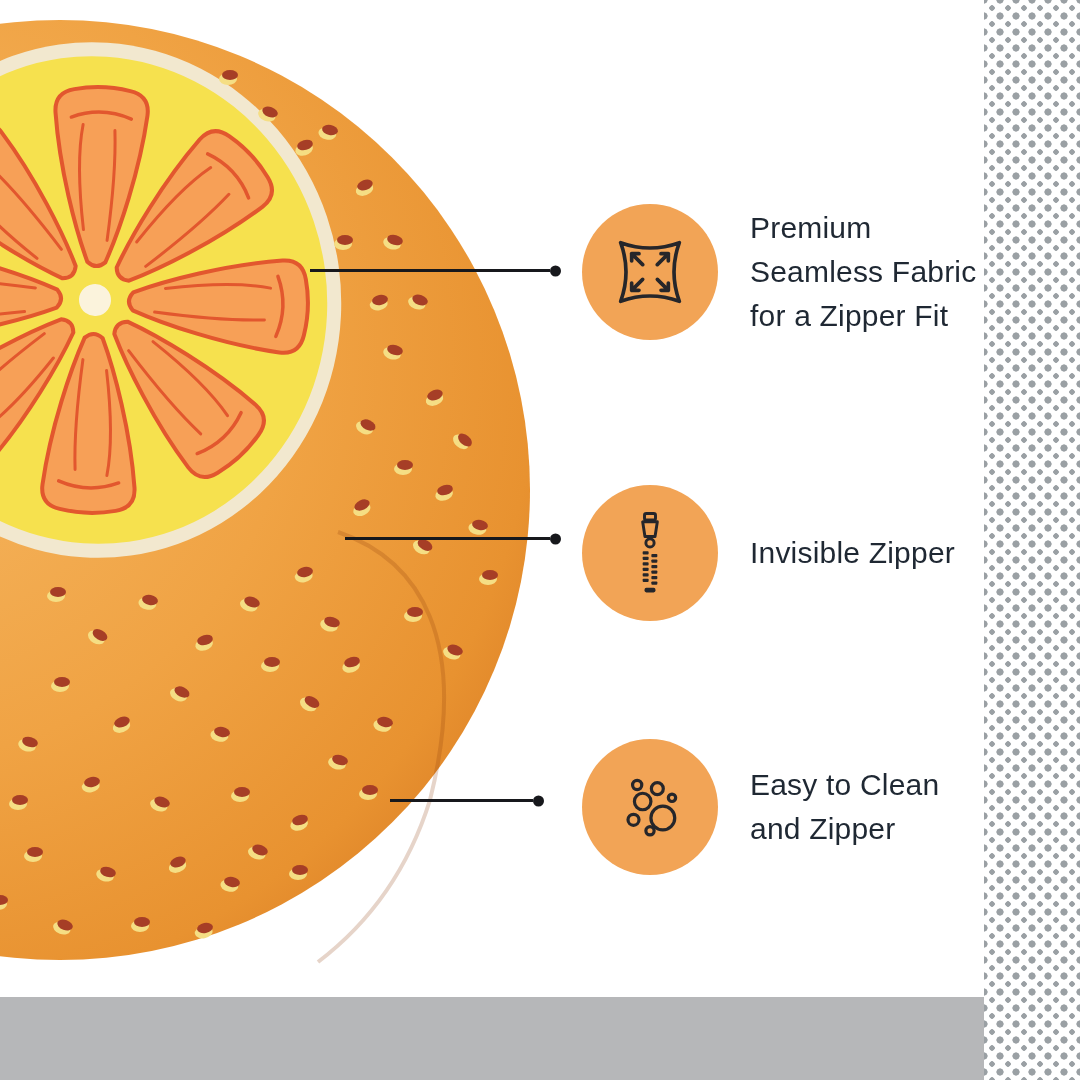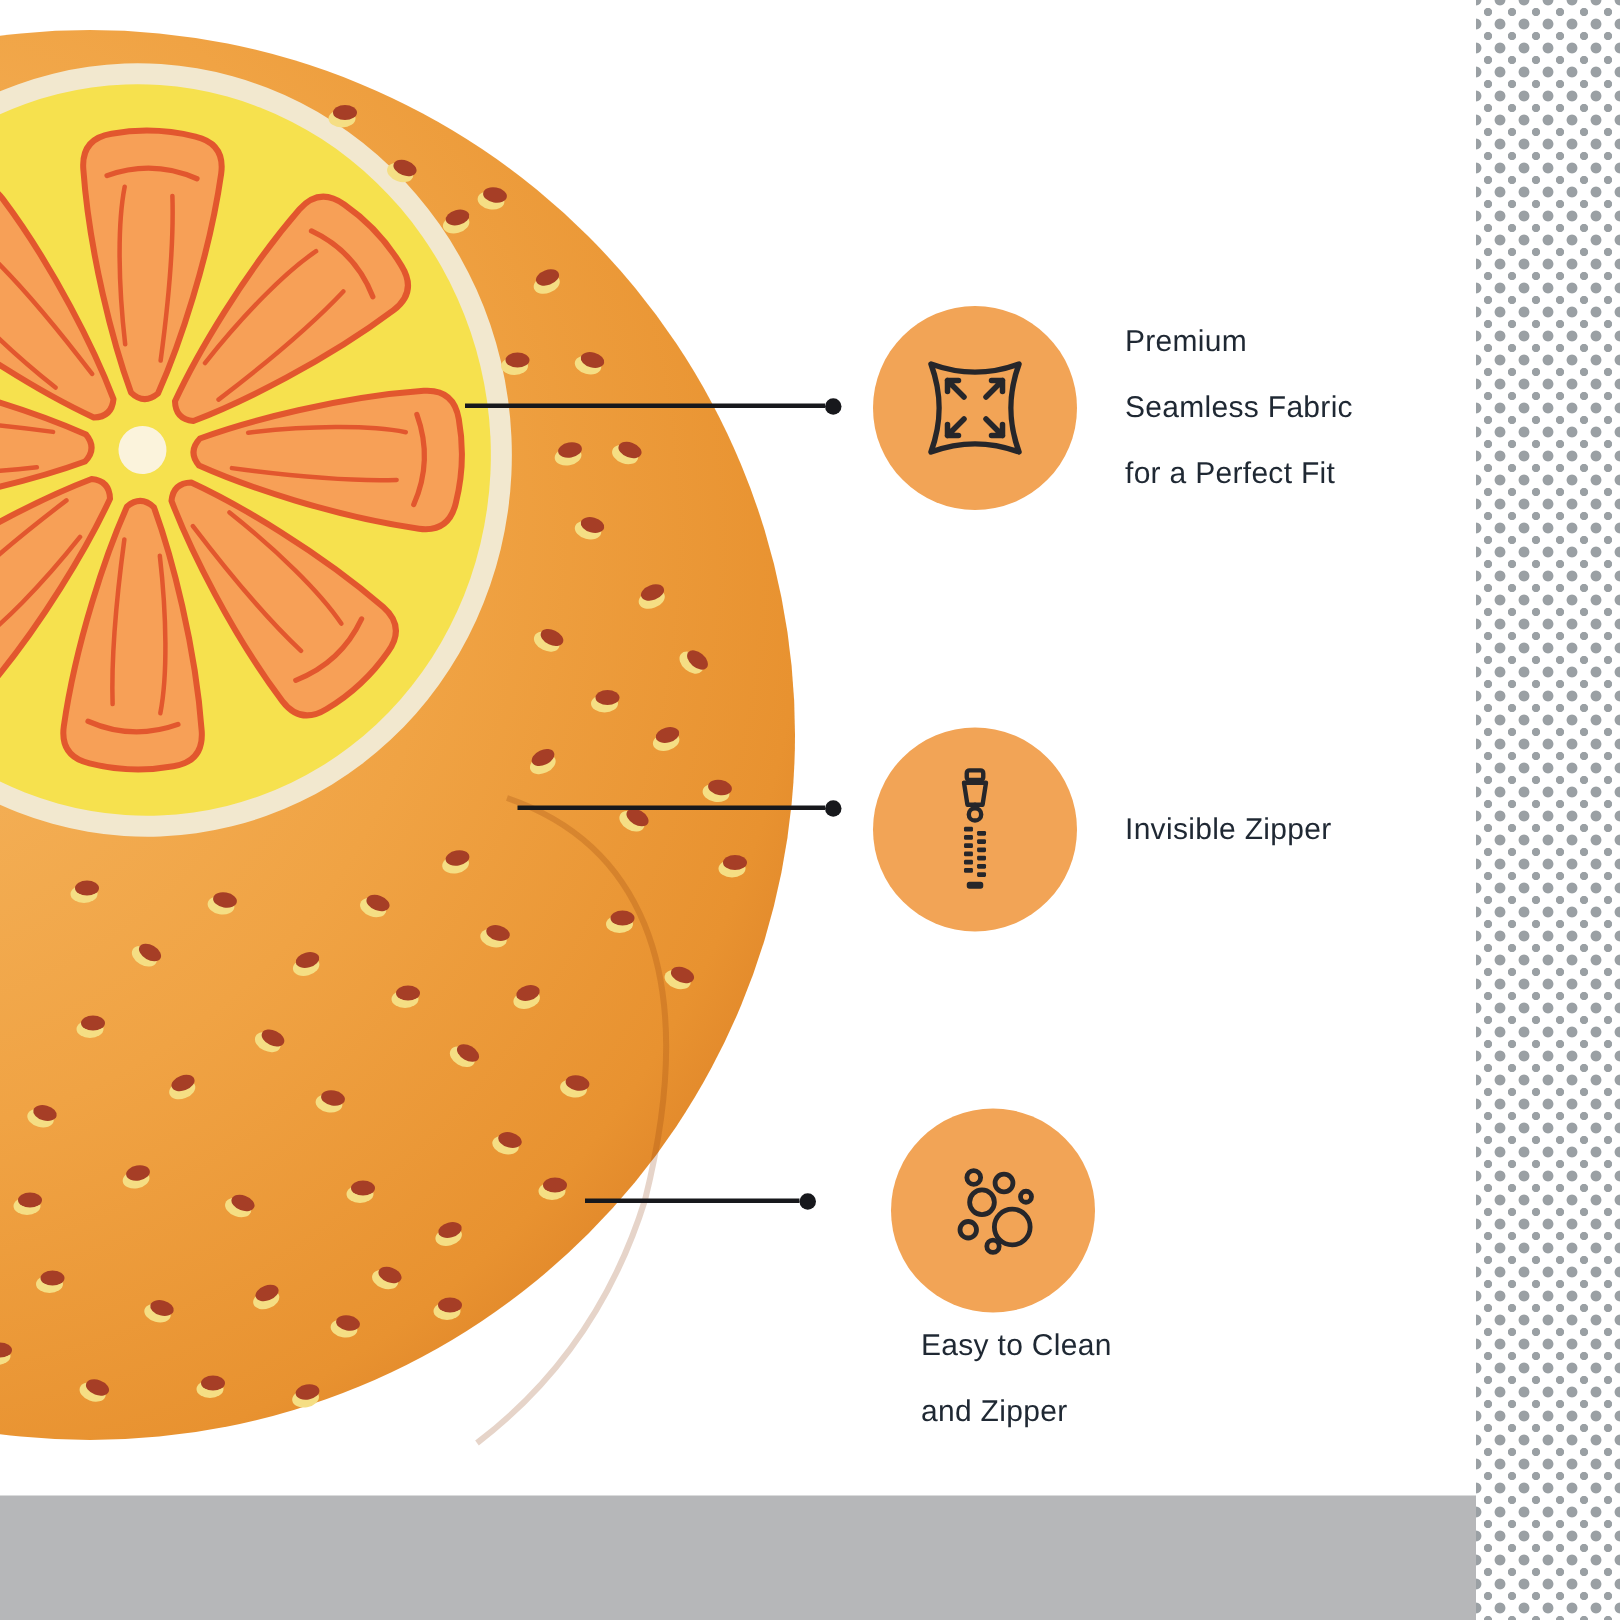--- a/index.html
+++ b/index.html
@@ -14,21 +14,21 @@
     position:absolute;right:-11px;top:50%;transform:translateY(-50%);
     width:11px;height:11px;border-radius:50%;background:#17181c;
   }
   
   .feature{position:absolute;display:flex;align-items:center;}
   .icon-circle{
     width:136px;height:136px;border-radius:50%;background:#F2A456;
     display:flex;align-items:center;justify-content:center;flex:0 0 auto;
   }
   .feature-text{
-    margin-left:32px;font-size:20px;line-height:44px;color:#1F2833;
+    margin-left:32px;font-size:30px;line-height:44px;color:#1F2833;
     font-weight:500;letter-spacing:0.2px;white-space:nowrap;
   }
   
   .halftone{
     position:absolute;right:0;top:0;width:96px;height:1080px;
     background-image:
       radial-gradient(circle, #9aa0a4 2.5px, transparent 3px),
       radial-gradient(circle, #9aa0a4 3.3px, transparent 3.9px);
     background-size:16px 16px,16px 16px;
     background-position:0 0,8px 8px;
@@ -155,21 +155,21 @@
         <path d="M16,16 C38,24 58,24 80,16 C72,38 72,58 80,80 C58,72 38,72 16,80 C24,58 24,38 16,16 Z"></path>
         <path d="M40,40 L28,28 M36,28 L28,28 L28,36"></path>
         <path d="M56,40 L68,28 M60,28 L68,28 L68,36"></path>
         <path d="M40,56 L28,68 M28,60 L28,68 L36,68"></path>
         <path d="M56,56 L68,68 M68,60 L68,68 L60,68"></path>
       </svg>
     </div>
     <div class="feature-text">
       <div>Premium</div>
       <div>Seamless Fabric</div>
-      <div>for a Perfect Fit</div>
+      <div>for a Zipper Fit</div>
     </div>
   </div>
 
   <div class="feature" style="left:582px;top:485px;text-align:center;">
     <div class="icon-circle">
       <svg width="88" height="88" viewBox="0 0 96 96" fill="none" stroke="#26262a" stroke-width="3.2" stroke-linecap="round" stroke-linejoin="round">
         <rect x="42" y="5" width="12" height="7" rx="2"></rect>
         <path d="M40,14 L56,14 L53.5,30 L42.5,30 Z"></path>
         <path d="M48,30 L48,32"></path>
         <circle cx="48" cy="37" r="4.5"></circle>
@@ -188,21 +188,21 @@
           <rect x="49.5" y="79" width="6.5" height="3.5" rx="1"></rect>
         </g>
         <rect x="42" y="86" width="12" height="5" rx="2" fill="#26262a" stroke="none"></rect>
       </svg>
     </div>
     <div class="feature-text">
       <div>Invisible Zipper</div>
     </div>
   </div>
 
-  <div class="feature" style="left:582px;top:739px;flex-direction:column;">
+  <div class="feature" style="left:582px;top:739px;">
     <div class="icon-circle">
       <svg width="88" height="88" viewBox="0 0 96 96" fill="none" stroke="#26262a" stroke-width="3.5" stroke-linecap="round">
         <circle cx="62" cy="60" r="13"></circle>
         <circle cx="40" cy="42" r="9"></circle>
         <circle cx="30" cy="62" r="6"></circle>
         <circle cx="48" cy="74" r="4.5"></circle>
         <circle cx="34" cy="24" r="5"></circle>
         <circle cx="56" cy="28" r="6.5"></circle>
         <circle cx="72" cy="38" r="4"></circle>
       </svg>

